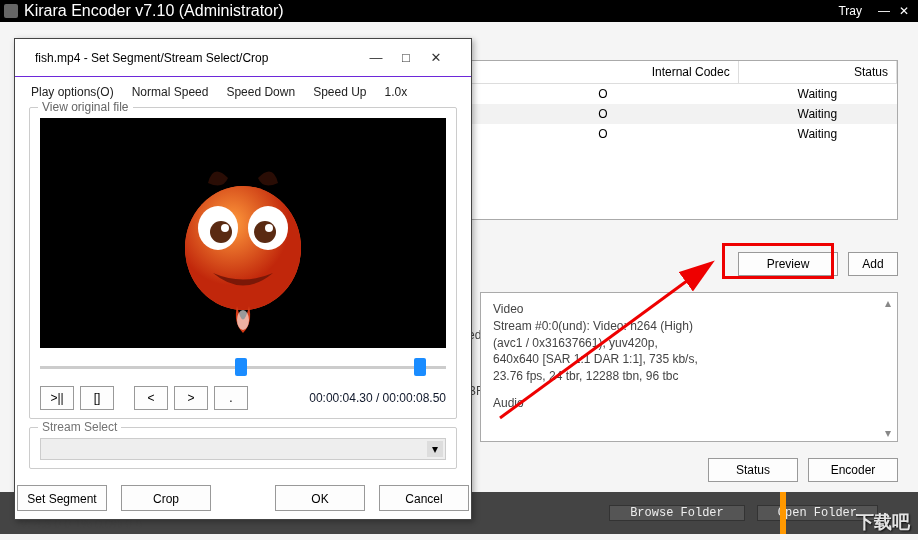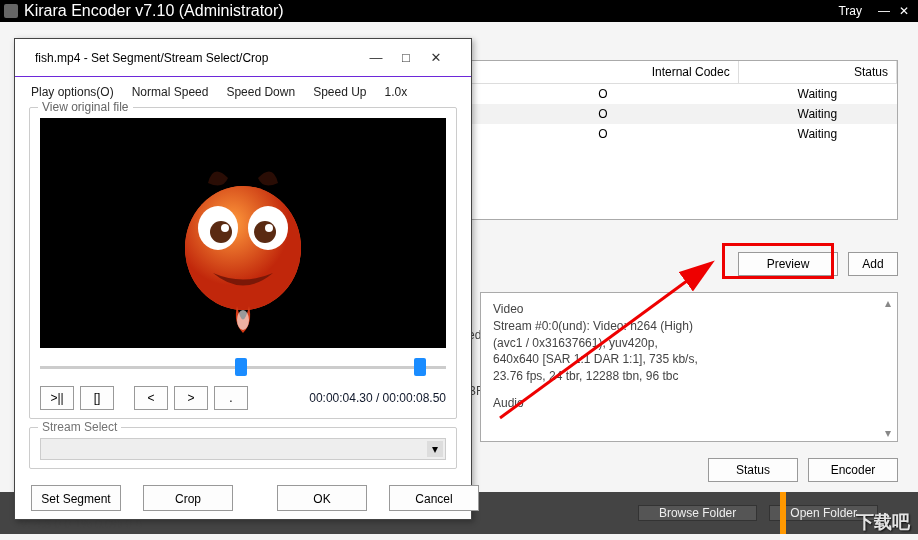--- a/index.html
+++ b/index.html
@@ -39,21 +39,21 @@
 
 .left-info { position: absolute; top: 310px; left: 20px; color: #444; }
 .left-info div { margin-bottom: 6px; }
 
 
 .bottom-right { position: absolute; top: 436px; right: 20px; display: flex; gap: 10px; }
 .bottom-right .btn { width: 90px; }
 
 
 .dark-bar { position: absolute; top: 470px; left: 0; right: 0; height: 42px; background: #444; display: flex; align-items: center; justify-content: flex-end; padding-right: 40px; gap: 12px; }
-.dark-bar .dbtn { background: #555; border: 1px solid #333; color: #eee; padding: 0 20px; cursor: pointer; }
+.dark-bar .dbtn { background: #555; border: 1px solid #333; color: #eee; padding: 0 20px; cursor: pointer; font-family: Liberation Mono, monospace; }
 .orange-strip { position: absolute; top: 470px; left: 780px; width: 6px; height: 42px; background: #ff9800; }
 
 
 .watermark { position: absolute; bottom: 6px; right: 8px; color: #fff; font-size: 18px; font-weight: bold; text-shadow: 1px 1px 2px #000; opacity: 0.85; pointer-events:none; }
 
 
 .status-line { position: absolute; top: 517px; left: 20px; color: #444; }
 
 
 .dialog { position: absolute; top: 38px; left: 14px; width: 458px; height: 482px; background: #fff; border: 1px solid #444; box-shadow: 2px 2px 6px rgba(0,0,0,0.3); z-index: 10; }
@@ -75,21 +75,21 @@
 .slider-handle { position: absolute; top: 2px; width: 12px; height: 18px; background: #1a8cff; border-radius: 2px; cursor: pointer; }
 
 .controls-row { display: flex; align-items: center; margin-top: 6px; gap: 6px; }
 .ctrl-btn { border: 1px solid #999; background: #fdfdfd; width: 34px; height: 24px; display: flex; align-items: center; justify-content: center; cursor: pointer; }
 .time-label { margin-left: auto; color: #0f172a; }
 
 .groupbox.disabled .groupbox-legend { color: #737373; }
 .stream-select { width: 100%; height: 22px; background: #eee; border: 1px solid #ccc; position: relative; }
 .stream-select .dd { position: absolute; right: 2px; top: 2px; width: 16px; height: 16px; background: #ddd; display:flex;align-items:center;justify-content:center; }
 
-.dialog-bottom { display: flex; gap: 22px; padding: 8px 16px; }
+.dialog-bottom { display: flex; gap: 14px; padding: 8px 2px; }
 .dialog-bottom .btn { flex: 0 0 auto; width: 90px; height: 26px; line-height: 18px; }
 .dialog-bottom .spacer { flex: 1; }
 </style>
 </head>
 <body>
 
 <div class="titlebar">
   <div class="app-icon"></div>
   <div class="title">Kirara Encoder v7.10 (Administrator)</div>
   <div class="tray">Tray</div>

